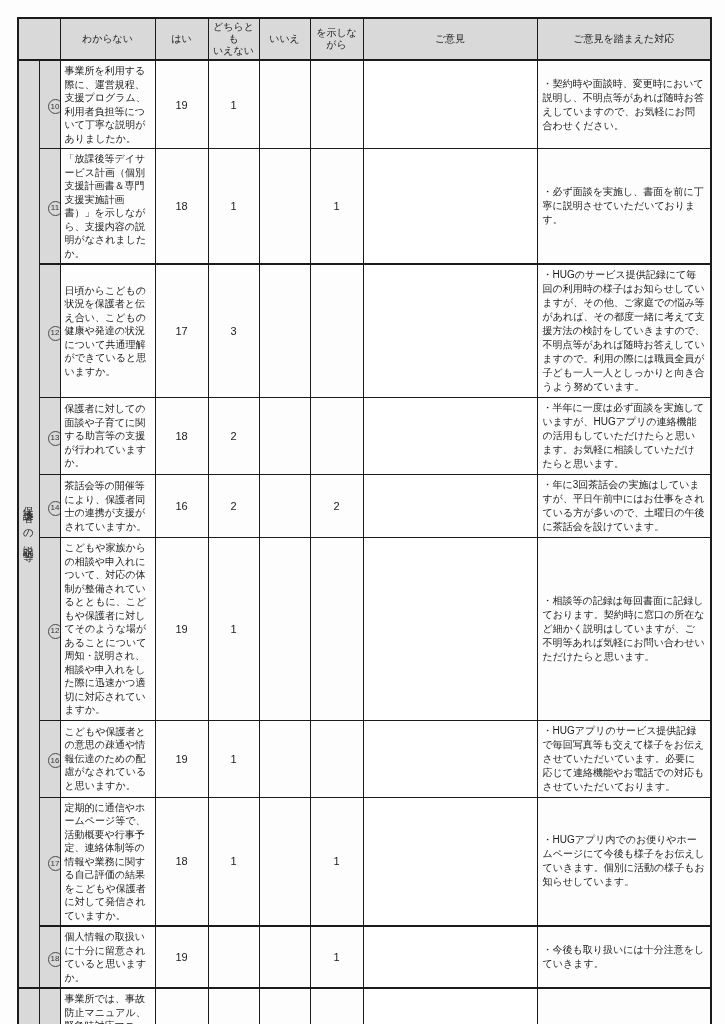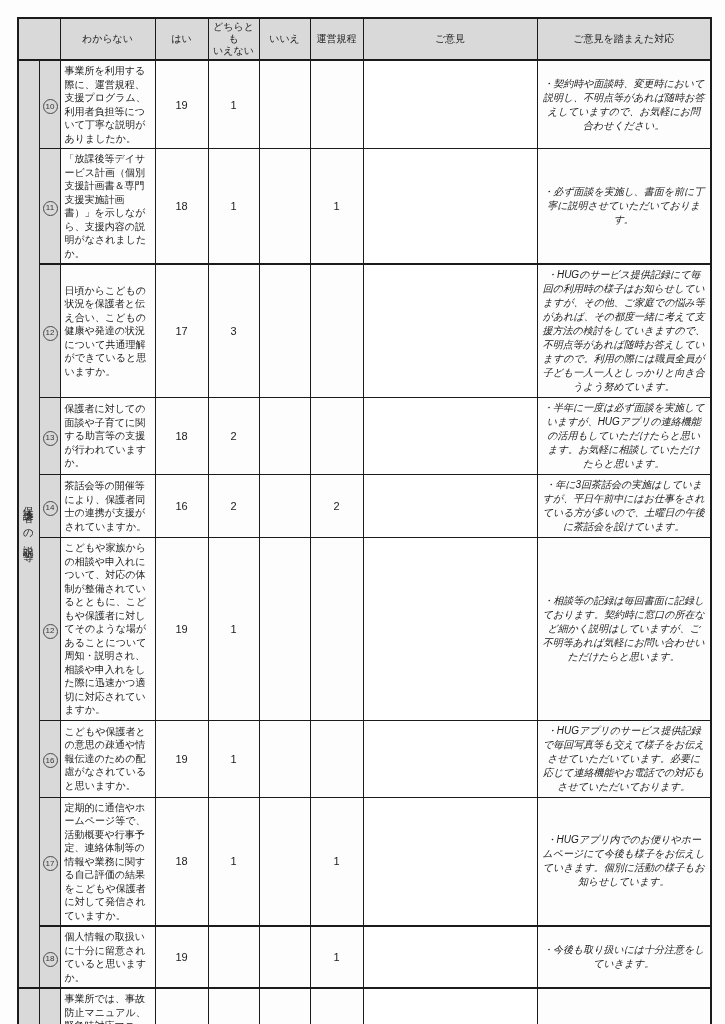--- a/index.html
+++ b/index.html
@@ -22,38 +22,38 @@
   }
   .pre { white-space:pre-line; }
   td.cat {
     background:#d9d9d9; text-align:center; vertical-align:middle; padding:0;
   }
   .vtext {
     writing-mode:vertical-rl; text-orientation:upright;
     font-size:10.5px; letter-spacing:3px; color:#222; display:inline-block;
   }
   td.num {
-    background:#d9d9d9; text-align:right; vertical-align:middle; padding:2px;
+    background:#d9d9d9; text-align:center; vertical-align:middle; padding:8px;
   }
   .circ {
     display:inline-flex; align-items:center; justify-content:center;
     width:13px; height:13px; border:1px solid #4a4a4a; border-radius:50%;
     font-size:8px; line-height:1; color:#333; background:transparent;
   }
   td.item {
     font-size:10px; line-height:13.5px; padding:3px 4px;
     vertical-align:middle; text-align:left;margin-top:15px;
   }
   td.val {
     font-size:11px; text-align:center; vertical-align:middle; padding:4px;
   }
   td.opinion { background:#fff; }
   td.resp {
     font-size:10px; line-height:14px; padding:3px 5px;
-    vertical-align:middle; text-align:center;font-style:italic;
+    vertical-align:middle; text-align:left;
   }
   tr.thick-top td { border-top-width:2px; }
 </style>
 </head>
 <body>
 
 <div class="page">
   <table class="survey">
     <colgroup>
       <col style="width:21px">
@@ -67,21 +67,21 @@
         <col style="width:174px">
     </colgroup>
     <thead>
       <tr style="height:28px;">
         <th colspan="2"></th>
         <th>わからない</th>
         <th>はい</th>
         <th class="pre">どちらとも
 いえない</th>
         <th>いいえ</th>
-        <th>運営規程</th>
+        <th>を示しながら</th>
         <th>ご意見</th>
         <th>ご意見を踏まえた対応</th>
       </tr>
     </thead>
     <tbody>
         <tr style="height: 82px;">
           <td class="cat" rowspan="9"><span class="vtext">保護者への説明等</span></td>
           <td class="num"><span class="circ">10</span></td>
           <td class="item">事業所を利用する際に、運営規程、支援プログラム、利用者負担等について丁寧な説明がありましたか。</td>
           <td class="val">19</td>

